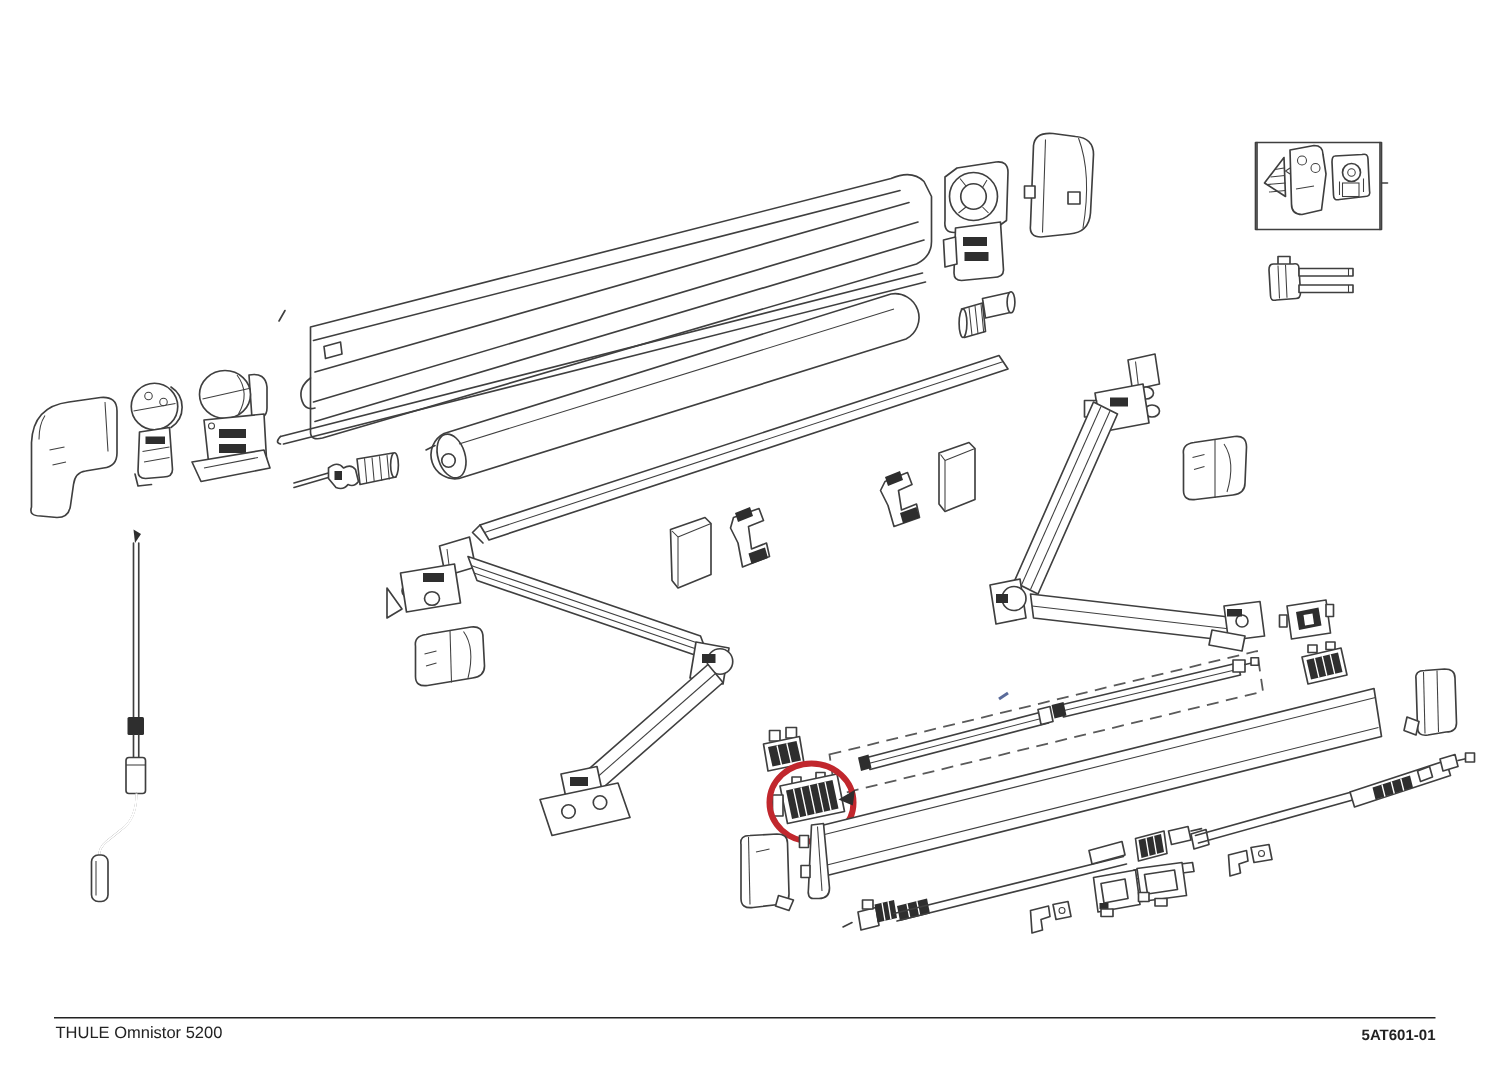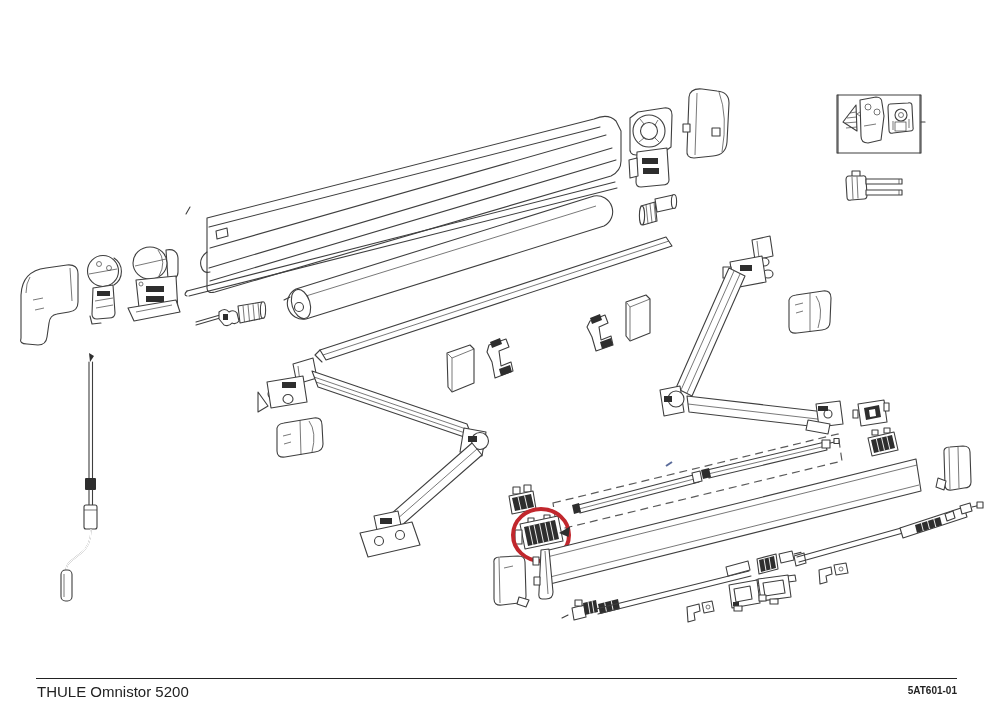--- a/index.html
+++ b/index.html
@@ -19,21 +19,21 @@
   
   .logo{position:absolute;left:852px;top:18px;width:118px;height:42px;}
   .logo-word{display:inline-block;font-weight:900;font-size:33px;line-height:34px;
     letter-spacing:-2px;color:#131313;transform:scaleY(.84);transform-origin:top left;
     -webkit-text-stroke:1.4px #131313;}
   .logo-reg{position:absolute;right:8px;top:0px;font-size:9px;font-weight:700;color:#131313;}
   .logo-sub{position:absolute;right:16px;top:30px;background:#131313;color:#fff;
     font-size:5px;font-weight:700;letter-spacing:.6px;padding:1px 3px;line-height:5px;}
   
   .footer-rule{position:absolute;left:36px;top:678px;width:921px;border-top:1.6px solid #222;}
-  .footer-left{position:absolute;left:37px;top:683px;font-size:15px;color:#222;}
+  .footer-left{position:absolute;left:37px;top:683px;font-size:11px;color:#222;}
   .footer-right{position:absolute;left:0;top:685px;width:957px;text-align:right;
     font-size:10px;font-weight:700;color:#222;}
 </style>
 </head>
 <body>
 
 <div class="page">
 
 
   <svg width="1000" height="670" viewBox="0 0 1000 670">

